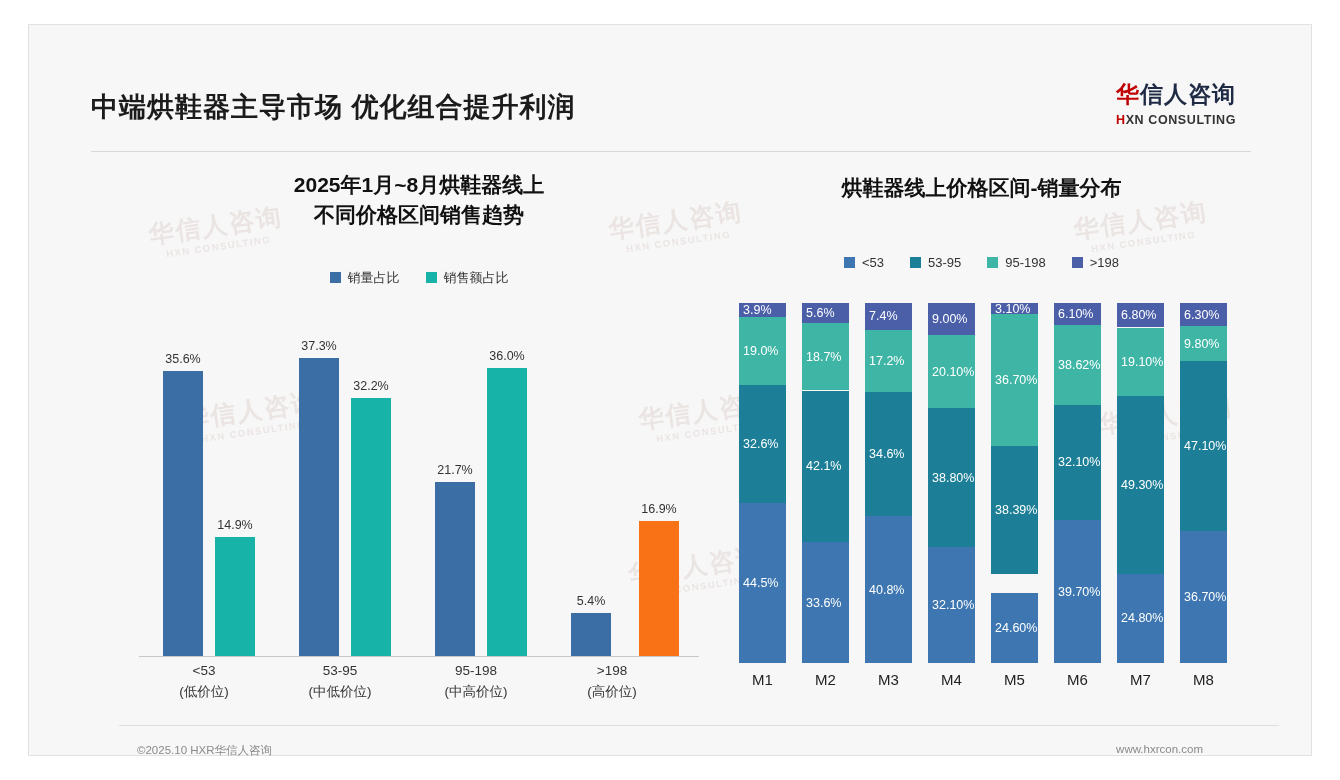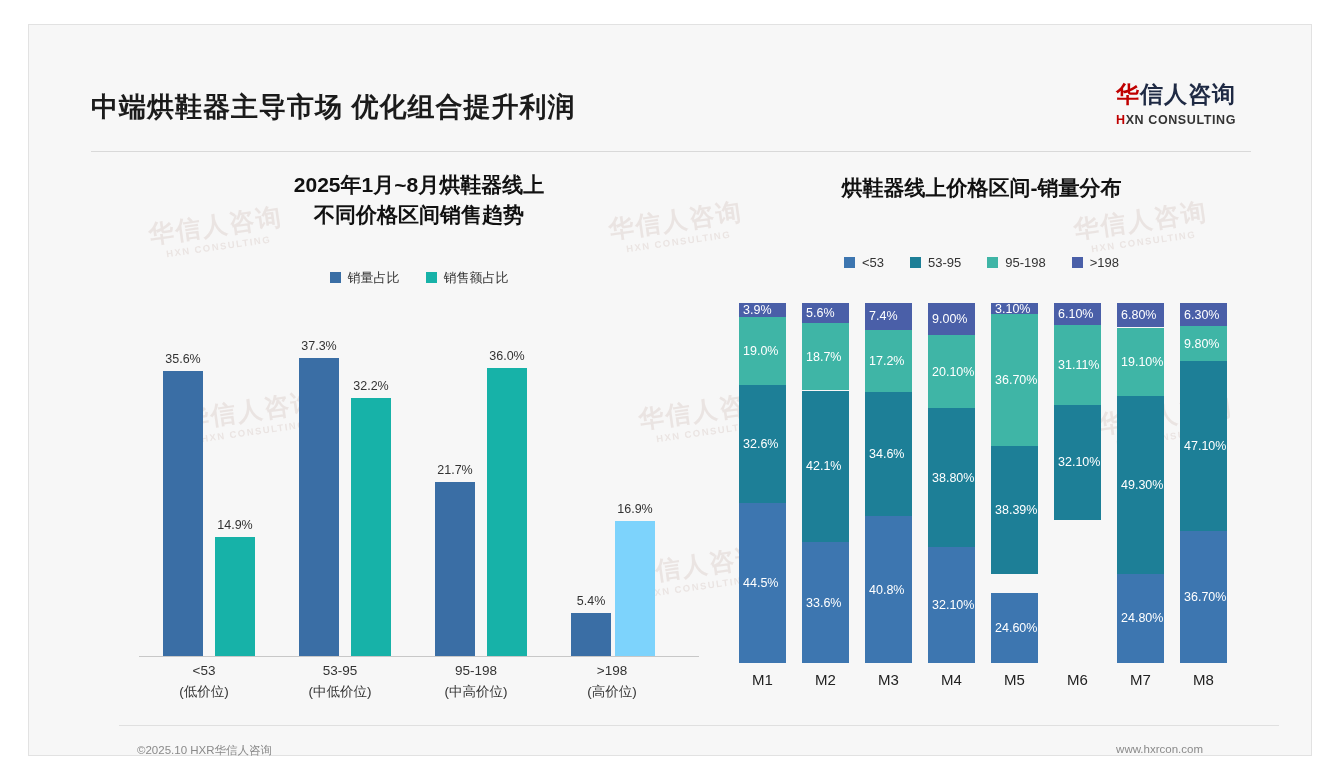--- a/index.html
+++ b/index.html
@@ -322,21 +322,21 @@
           <span class="bar-label">21.7%</span>
         </div>
         <div class="bar" id="l-t2" style="left: 76px; background: rgb(23, 178, 168); height: 288px;">
           <span class="bar-label">36.0%</span>
         </div>
       </div>
       <div class="group" style="left:408px;">
         <div class="bar" id="l-b3" style="left: 24px; background: rgb(58, 110, 165); height: 43.2px;">
           <span class="bar-label">5.4%</span>
         </div>
-        <div class="bar" id="l-t3" style="left: 68px; background: #7dd3fc; height: 135.2px;">
+        <div class="bar" id="l-t3" style="left: 92px; background: #f97316; height: 135.2px;">
           <span class="bar-label">16.9%</span>
         </div>
       </div>
     </div>
 
     <div class="cat-labels">
       <div class="cat" style="left:0px;">
         <div>&lt;53</div>
         <div>(低价位)</div>
       </div>
@@ -441,25 +441,28 @@
             <span class="seg-label">38.39%</span>
           </div>
           <div class="seg" style="background: rgb(63, 181, 166); height: 132.12px; bottom: 216.72px;">
             <span class="seg-label">36.70%</span>
           </div>
           <div class="seg" style="background: rgb(74, 95, 168); height: 11.16px; bottom: 348.84px;">
             <span class="seg-label">3.10%</span>
           </div>
         </div>
         <div class="stack" style="left: 331px;">
+          <div class="seg" style="background: rgb(61, 118, 176); height: 142.92px; bottom: 0px;">
+            <span class="seg-label">39.70%</span>
+          </div>
           <div class="seg" style="background: rgb(29, 127, 151); height: 115.56px; bottom: 142.92px;">
             <span class="seg-label">32.10%</span>
           </div>
           <div class="seg" style="background: rgb(63, 181, 166); height: 79.56px; bottom: 258.48px;">
-            <span class="seg-label">31.11%</span>
+            <span class="seg-label">38.62%</span>
           </div>
           <div class="seg" style="background: rgb(74, 95, 168); height: 21.96px; bottom: 338.04px;">
             <span class="seg-label">6.10%</span>
           </div>
         </div>
         <div class="stack" style="left: 394px;">
           <div class="seg" style="background: rgb(61, 118, 176); height: 89.28px; bottom: 0px;">
             <span class="seg-label">24.80%</span>
           </div>
           <div class="seg" style="background: rgb(29, 127, 151); height: 177.48px; bottom: 89.28px;">

